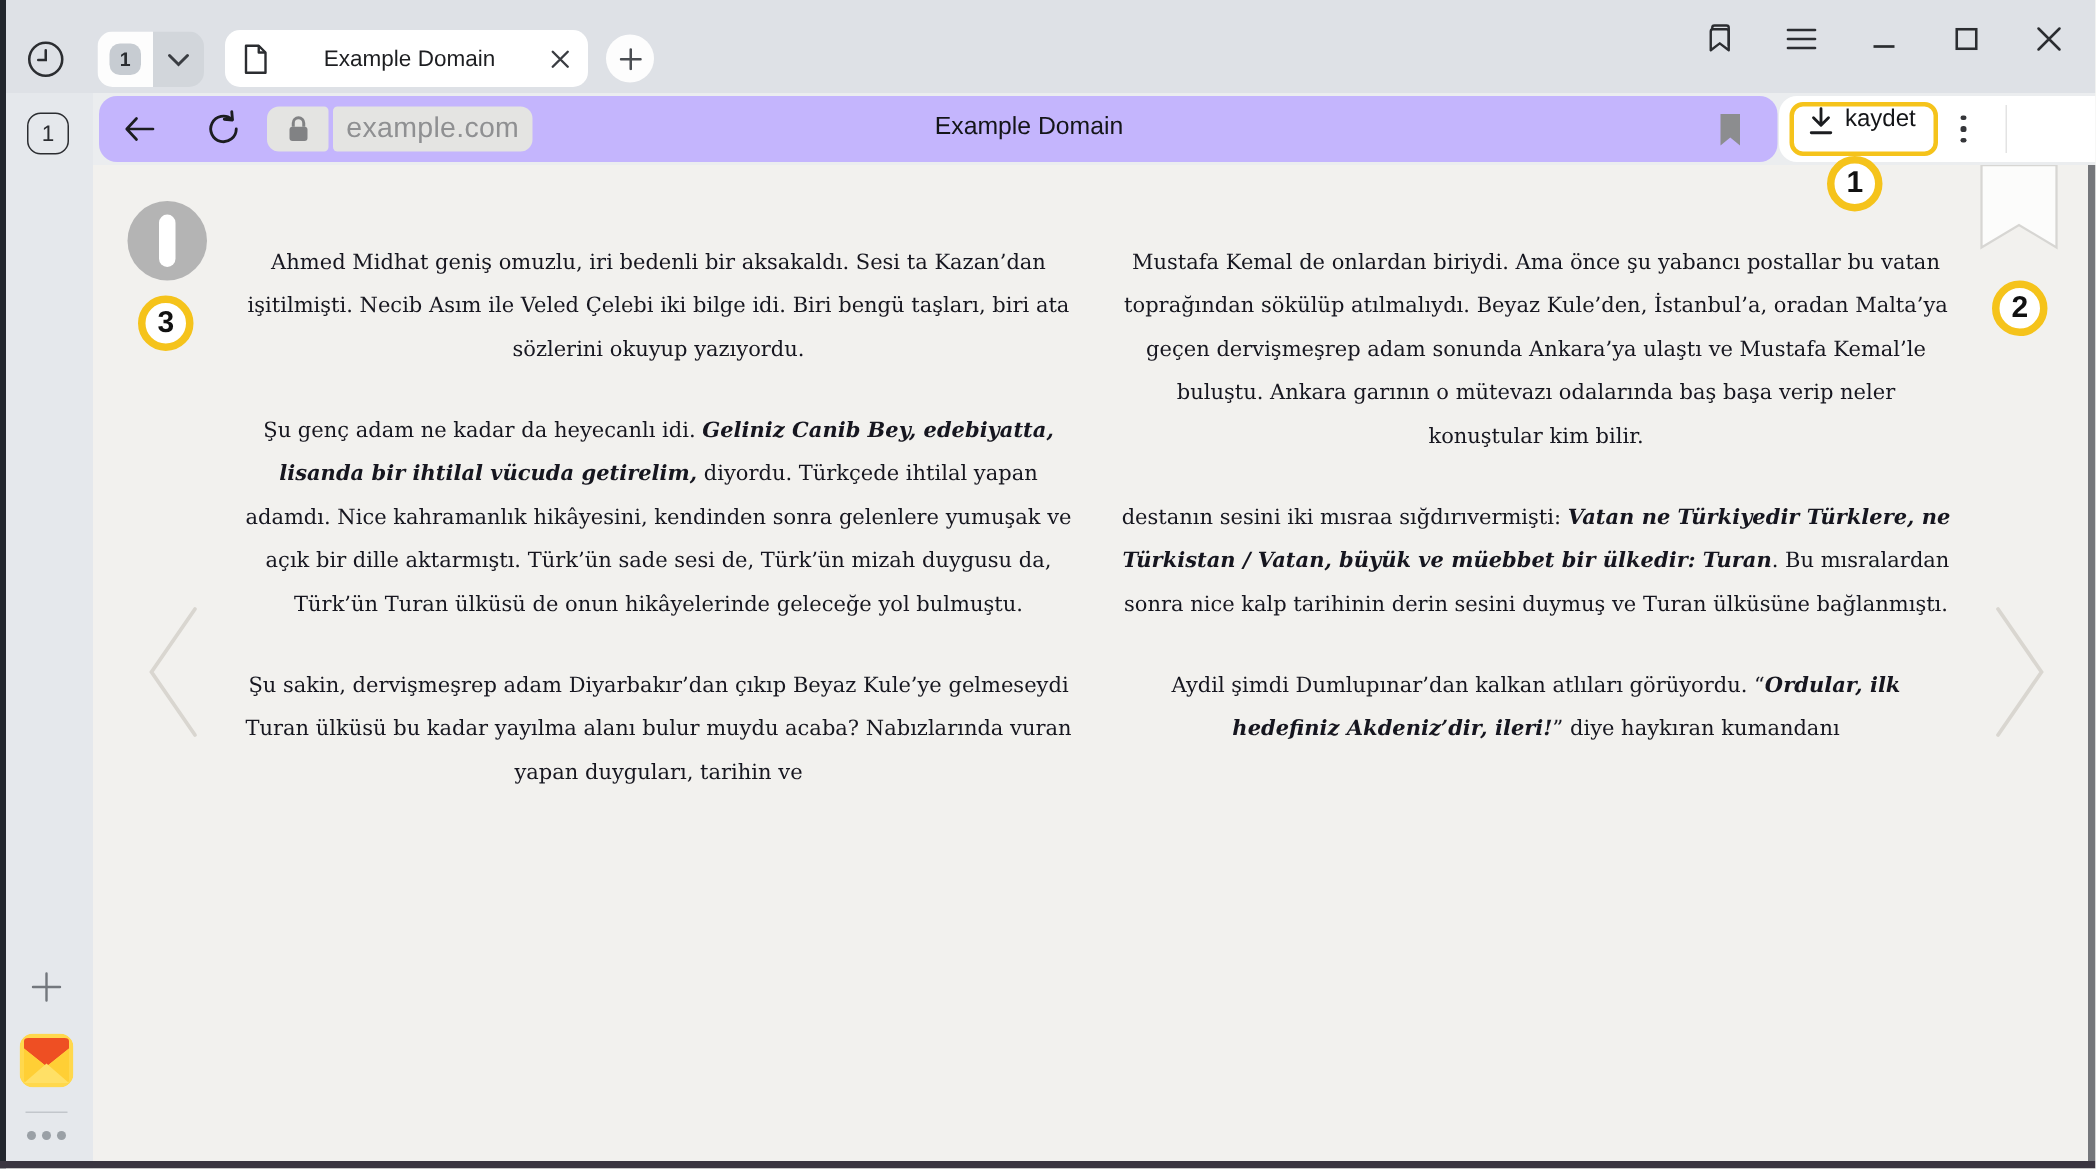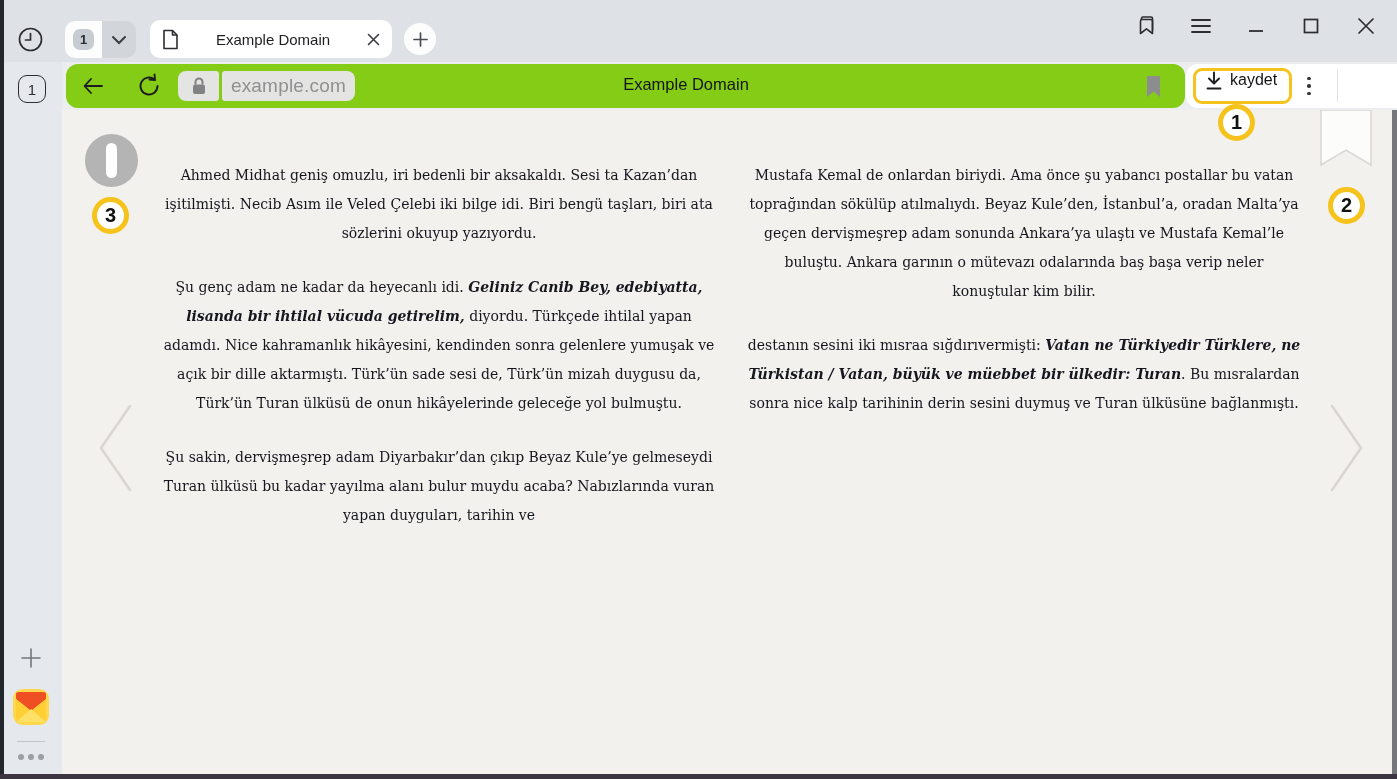--- a/index.html
+++ b/index.html
@@ -29,21 +29,21 @@
   .sidebar { position:absolute; left:0; top:62px; width:62px; height:717px; background:#e5e8ec; }
   .workspace-box { position:absolute; left:18px; top:13px; width:28px; height:28px; border:1.7px solid #2b2d31; border-radius:9px; display:flex; align-items:center; justify-content:center; font-size:15px; color:#2b2d31; }
   .side-plus { position:absolute; left:17px; top:582px; width:28px; height:28px; }
   .mail-icon { position:absolute; left:13px; top:627px; width:36px; height:36px; border-radius:9px; overflow:hidden; }
   .side-divider { position:absolute; left:17px; top:679px; width:28px; height:1px; background:#c2c6cb; }
   .side-more { position:absolute; left:17px; top:688px; width:28px; height:14px; display:flex; gap:4px; align-items:center; justify-content:center; }
   .side-more i { width:6px; height:6px; border-radius:50%; background:#9aa0a6; }
 
   
   .toolbar { position:absolute; left:62px; top:62px; width:1335px; height:48px; background:#ebedef; }
-  .addressbar { position:absolute; left:4px; top:2px; width:1119px; height:44px; background:#84cc16; border-radius:12px; }
+  .addressbar { position:absolute; left:4px; top:2px; width:1119px; height:44px; background:#c4b5fd; border-radius:12px; }
   .nav-back { position:absolute; left:14px; top:9px; width:26px; height:26px; }
   .nav-reload { position:absolute; left:70px; top:9px; width:26px; height:26px; }
   .chip { position:absolute; top:7px; height:30px; background:#e4e4e2; display:flex; align-items:center; justify-content:center; }
   .chip-lock { left:112px; width:41px; border-radius:8px 3px 3px 8px; }
   .chip-domain { left:156px; width:133px; border-radius:3px 8px 8px 3px; font-size:19px; color:#8f9092; letter-spacing:.2px; }
   .page-title { position:absolute; left:515px; top:11px; width:210px; text-align:center; font-size:16.5px; color:#141518; }
   .flag-btn { position:absolute; left:1074px; top:9px; width:26px; height:26px; }
   .right-tools { position:absolute; left:1124px; top:2px; width:211px; height:44px; background:#ffffff; border-radius:12px 0 0 12px; }
   .save-btn { position:absolute; left:7px; top:4px; height:36px; padding:0 12px 0 9px; display:flex; align-items:flex-start; gap:7px; background:#ffffff; border:3.5px solid #f5c31b; border-radius:9px; font-size:16px; color:#141518; }
   .kebab-btn { position:absolute; left:110px; top:8px; width:26px; height:28px; display:flex; flex-direction:column; gap:4px; align-items:center; justify-content:center; }
@@ -274,20 +274,21 @@
 
     <div class="col col-left">
       <p><span>Ahmed Midhat geniş omuzlu, iri bedenli bir aksakaldı. Sesi ta Kazan’dan işitilmişti. Necib Asım ile Veled Çelebi iki bilge idi. Biri bengü taşları, biri ata sözlerini okuyup yazıyordu.</span></p>
       <p><span>Şu genç adam ne kadar da heyecanlı idi. </span><span class="em">Geliniz Canib Bey, edebiyatta, lisanda bir ihtilal vücuda getirelim,</span><span> diyordu. Türkçede ihtilal yapan adamdı. Nice kahramanlık hikâyesini, kendinden sonra gelenlere yumuşak ve açık bir dille aktarmıştı. Türk’ün sade sesi de, Türk’ün mizah duygusu da, Türk’ün Turan ülküsü de onun hikâyelerinde geleceğe yol bulmuştu.</span></p>
       <p><span>Şu sakin, dervişmeşrep adam Diyarbakır’dan çıkıp Beyaz Kule’ye gelmeseydi Turan ülküsü bu kadar yayılma alanı bulur muydu acaba? Nabızlarında vuran yapan duyguları, tarihin ve</span></p>
     </div>
 
     <div class="col col-right">
       <p><span>Mustafa Kemal de onlardan biriydi. Ama önce şu yabancı postallar bu vatan toprağından sökülüp atılmalıydı. Beyaz Kule’den, İstanbul’a, oradan Malta’ya geçen dervişmeşrep adam sonunda Ankara’ya ulaştı ve Mustafa Kemal’le buluştu. Ankara garının o mütevazı odalarında baş başa verip neler konuştular kim bilir.</span></p>
       <p><span>destanın sesini iki mısraa sığdırıvermişti: </span><span class="em">Vatan ne Türkiyedir Türklere, ne Türkistan / Vatan, büyük ve müebbet bir ülkedir: Turan</span><span>. Bu mısralardan sonra nice kalp tarihinin derin sesini duymuş ve Turan ülküsüne bağlanmıştı.</span></p>
+      <p><span>Aydil şimdi Dumlupınar’dan kalkan atlıları görüyordu. “</span><span class="em">Ordular, ilk hedefiniz Akdeniz’dir, ileri!</span><span>” diye haykıran kumandanı</span></p>
     </div>
   </div>
 
   <div class="ann ann-1">1</div>
   <div class="ann ann-2">2</div>
   <div class="ann ann-3">3</div>
 
   <div class="edge-left"></div>
   <div class="edge-bottom"></div>
   <div class="edge-right"></div>

